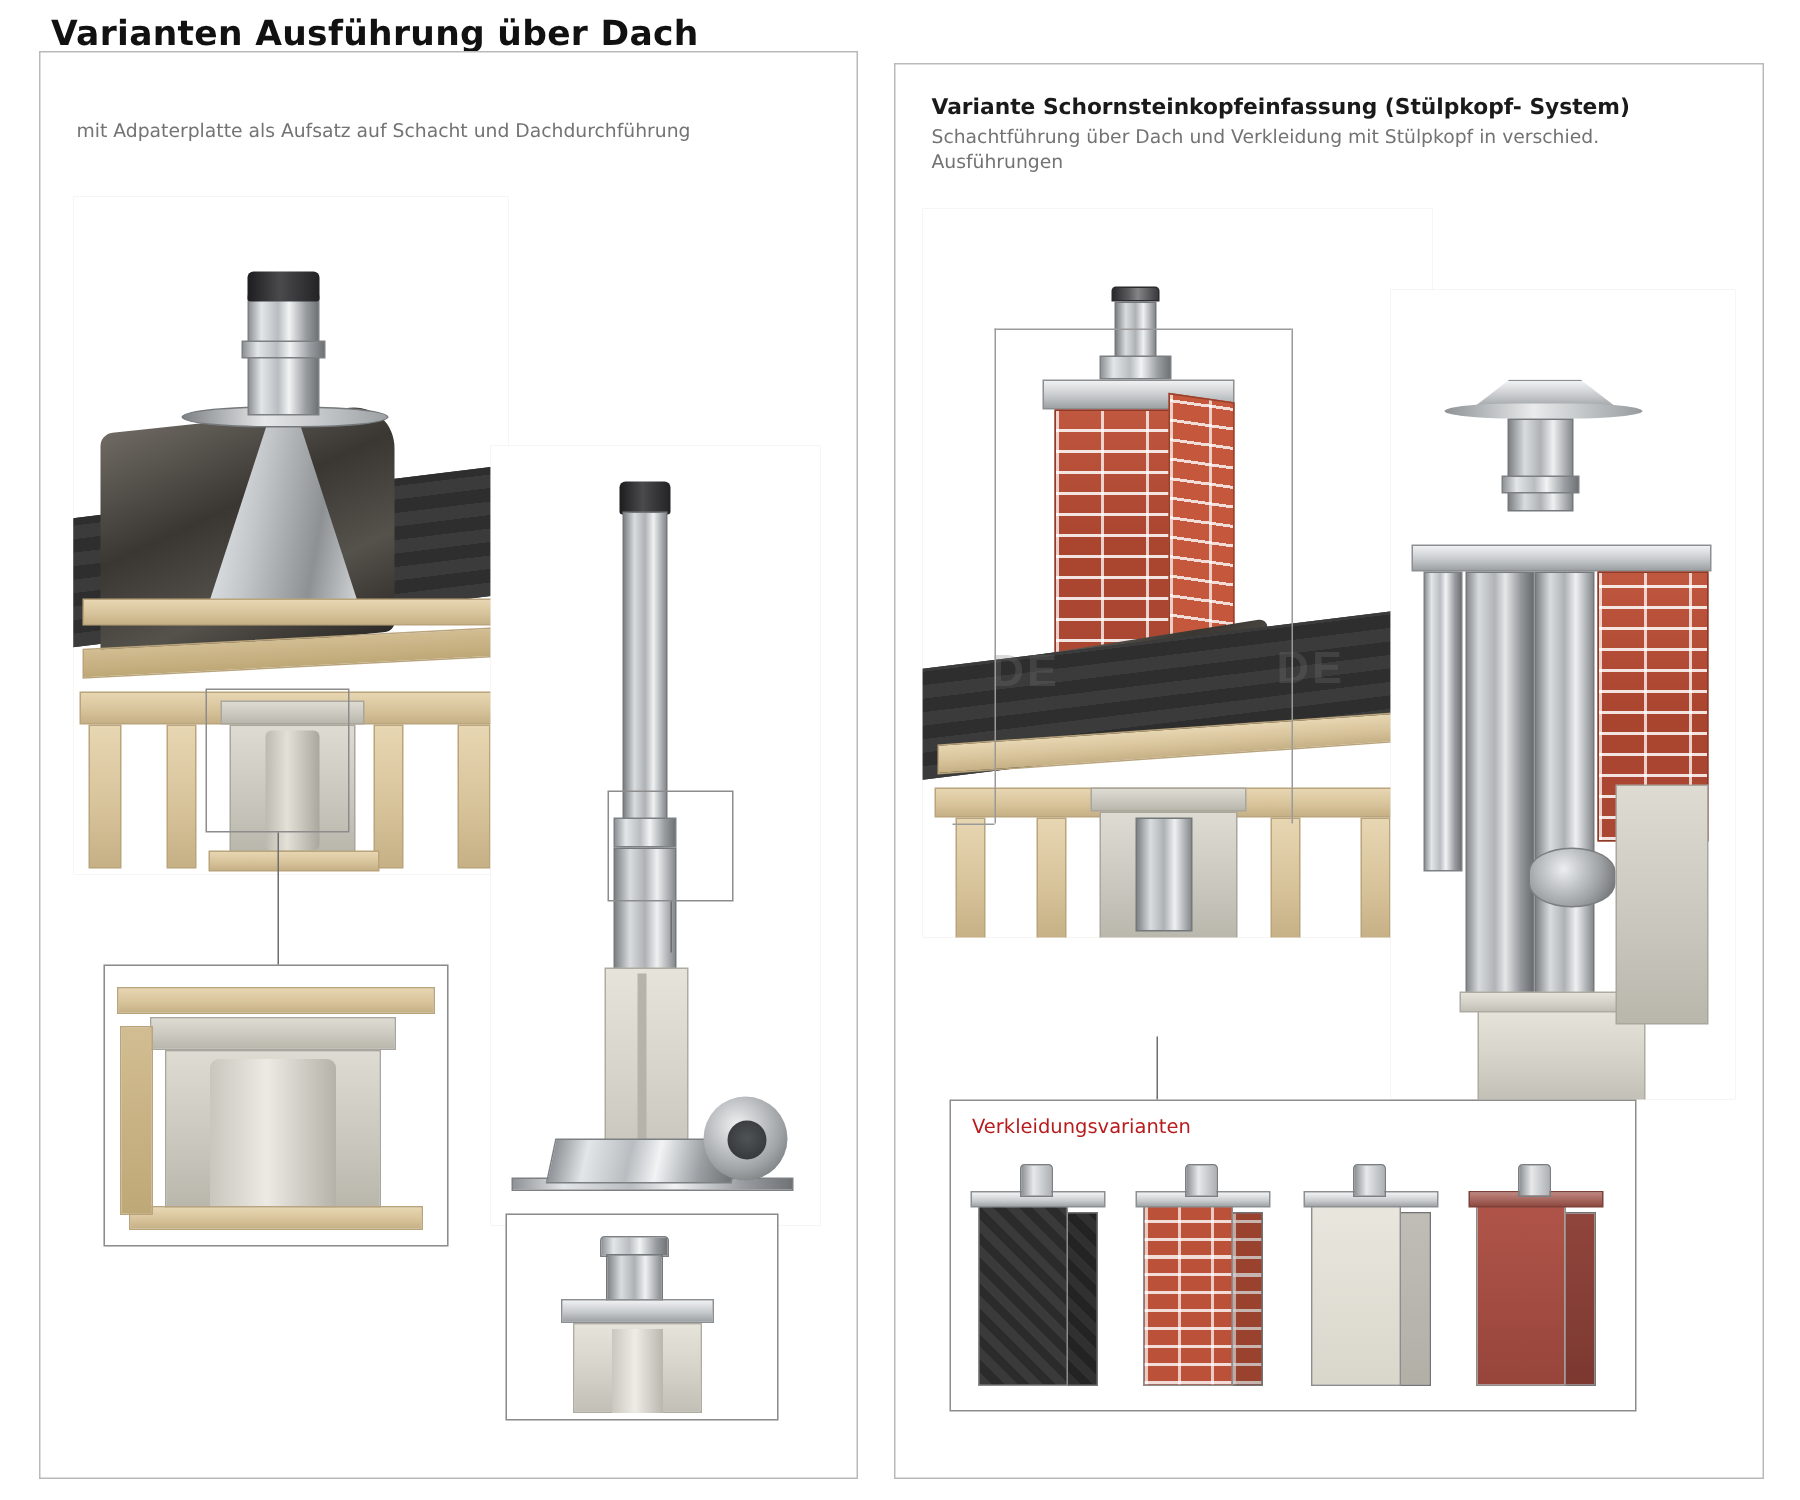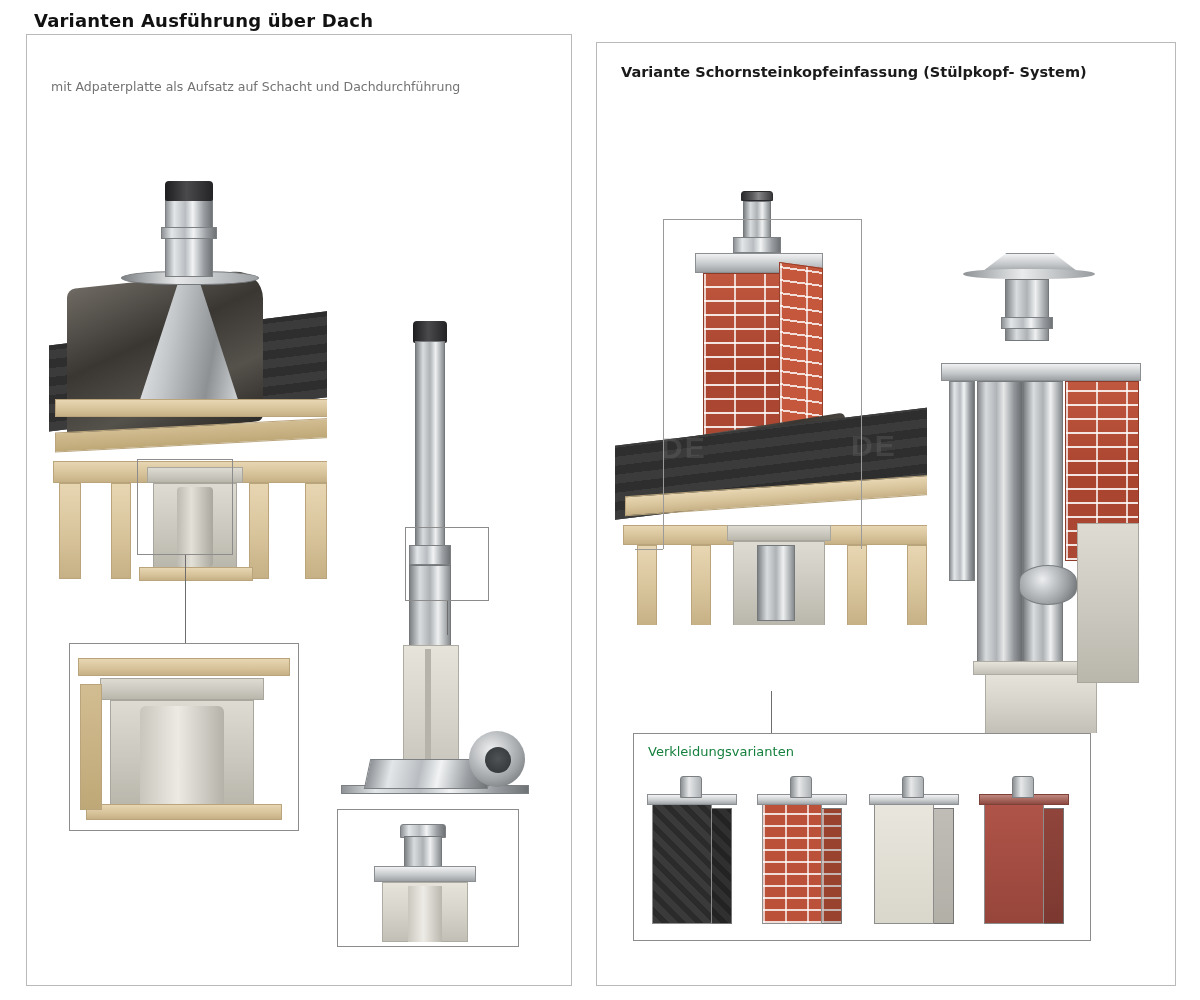--- a/index.html
+++ b/index.html
@@ -17,21 +17,21 @@
   }
   .page {
     position: absolute;
     left: 0; top: 0;
     width: 1200px; height: 1000px;
   }
   .page-title {
     position: absolute;
     left: 34px;
     top: 10px;
-    font-size: 18px;
+    font-size: 23px;
     font-weight: bold;
     letter-spacing: 0.2px;
     color: #111;
   }
   .panel {
     position: absolute;
     border: 1px solid #b9b9b9;
     background: #ffffff;
     box-sizing: border-box;
   }
@@ -174,21 +174,21 @@
     width: 458px;
     height: 208px;
     border: 1px solid #8c8c8c;
     box-sizing: border-box;
   }
   .variants-label {
     position: absolute;
     left: 14px;
     top: 10px;
     font-size: 13px;
-    color: #15803d;
+    color: #b91c1c;
   }
   .vstack { position: absolute; }
   .vstack .body {
     position: absolute;
     left: 0; top: 26px;
     width: 60px; height: 122px;
     border: 1px solid #8d8d8d;
     box-sizing: border-box;
   }
   .vstack .side {
@@ -320,20 +320,21 @@
       <div class="shaft-plaster" style="left:44px; top:72px; width:86px; height:60px;"></div>
       <div class="art" style="left:70px; top:76px; width:34px; height:56px;
            background: linear-gradient(90deg,#cac7be,#eeece6 45%,#bab7ae);"></div>
     </div>
 
   </div>
 
   <div class="panel" id="panel-right">
 
     <div class="panel-heading" style="left:24px; top:20px; width:520px;">Variante Schornsteinkopfeinfassung (Stülpkopf- System)</div>
+    <div class="panel-sub" style="left:24px; top:40px; width:470px;">Schachtführung über Dach und Verkleidung mit Stülpkopf in verschied. Ausführungen</div>
 
     <div class="photo" style="left:18px; top:96px; width:340px; height:486px;">
       <div class="art" style="left:0;top:0;width:340px;height:486px;background:#ffffff;"></div>
 
       <div class="steel-dark" style="left:126px; top:52px; width:32px; height:10px; border-radius:3px 3px 0 0;"></div>
       <div class="tube-v" style="left:128px; top:62px; width:28px; height:42px;"></div>
       <div class="steel" style="left:118px; top:98px; width:48px; height:16px;"></div>
       <div class="cap-plate" style="left:80px; top:114px; width:128px; height:20px;"></div>
 
       <div class="brick" style="left:88px; top:134px; width:108px; height:170px;"></div>

